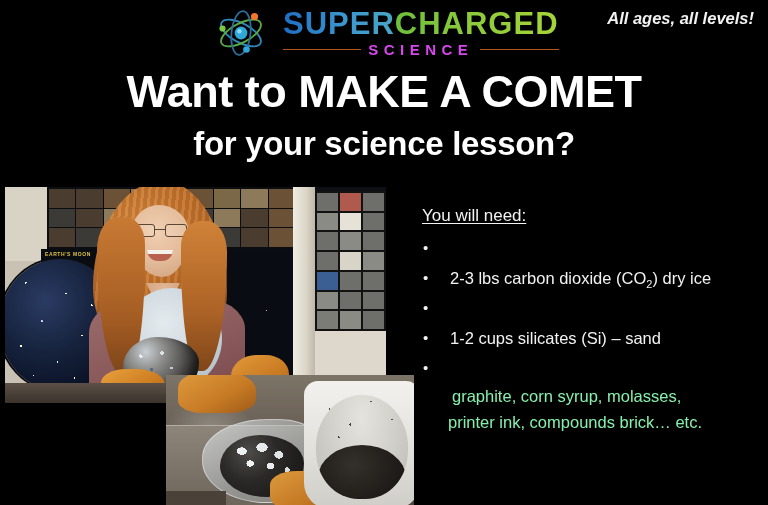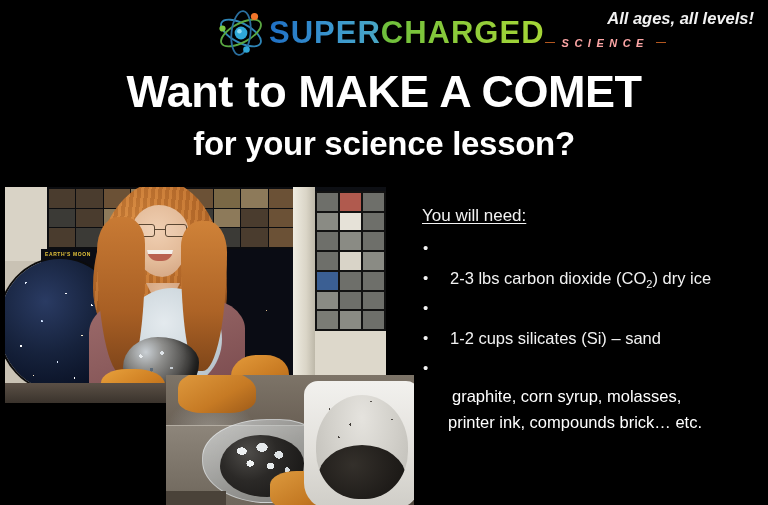--- a/index.html
+++ b/index.html
@@ -16,22 +16,22 @@
   .logo-block{
     position:absolute; left:215px; top:4px;
     width:345px; height:58px;
     display:flex; align-items:center;
   }
   .atom{
     position:relative; width:52px; height:50px; flex:0 0 52px;
   }
   .atom svg{ display:block; }
   .logo-words{
-    display:flex; align-items:flex-end;
-    margin-left:2px;
+    display:flex; flex-direction:column; align-items:flex-start;
+    margin-left:16px;
   }
   .logo-main{
     font-weight:bold; font-size:31px; letter-spacing:1px;
     line-height:1.02; white-space:nowrap;
     font-family:"Liberation Sans", sans-serif;
   }
   .logo-main .w1{
     background:linear-gradient(90deg,#1f6fc4 0%,#3a96cf 55%,#49a7c4 100%);
     -webkit-background-clip:text; background-clip:text; color:transparent;
   }
@@ -40,22 +40,22 @@
     -webkit-background-clip:text; background-clip:text; color:transparent;
   }
   .logo-sub{
     display:flex; align-items:center; gap:7px;
     margin-top:1px; width:100%;
   }
   .logo-sub .rule{
     height:1px; background:#b3571f; flex:1 1 auto; min-width:10px;
   }
   .logo-sub .sci{
-    color:#fca5a5; font-size:11px; font-weight:bold;
-    letter-spacing:5.5px; white-space:nowrap;font-style:italic;
+    color:#d946ef; font-size:15px; font-weight:bold;
+    letter-spacing:5.5px; white-space:nowrap;
   }
 
   .tagline{
     position:absolute; right:14px; top:9px;
     color:#f2f2f2; font-style:italic; font-weight:bold;
     font-size:16.5px; white-space:nowrap;
     letter-spacing:0px;
   }
 
   
@@ -86,21 +86,21 @@
     color:#f2f2f2; font-size:16.5px; line-height:30px;
     white-space:nowrap;
   }
   .bullet-dot{
     width:30px; flex:0 0 30px; text-align:left;
     font-size:15px; line-height:30px; padding-left:3px;
   }
   .bullet-text{ line-height:30px; }
   .bullet-text sub{ font-size:11px; line-height:0; }
   .cont-line{
-    color:#ffffff; font-size:16.5px; line-height:26px;
+    color:#86efac; font-size:16.5px; line-height:26px;
     white-space:nowrap; padding-left:32px;
   }
   .cont-line.c2{ padding-left:28px; }
 
   
   .photo-main{
     position:absolute; left:5px; top:187px;
     width:381px; height:216px;
     overflow:hidden; background:#1a1410;
   }

